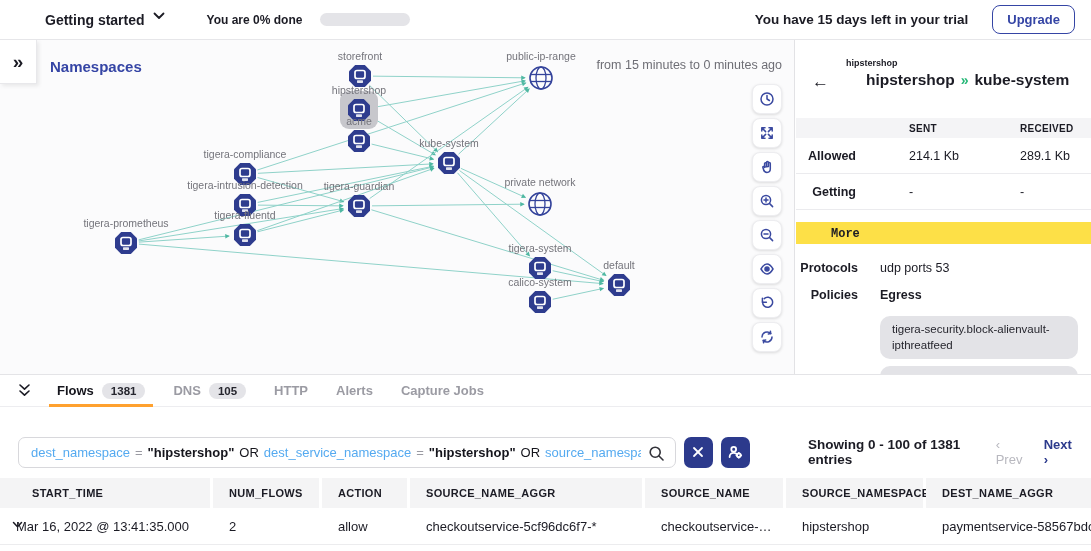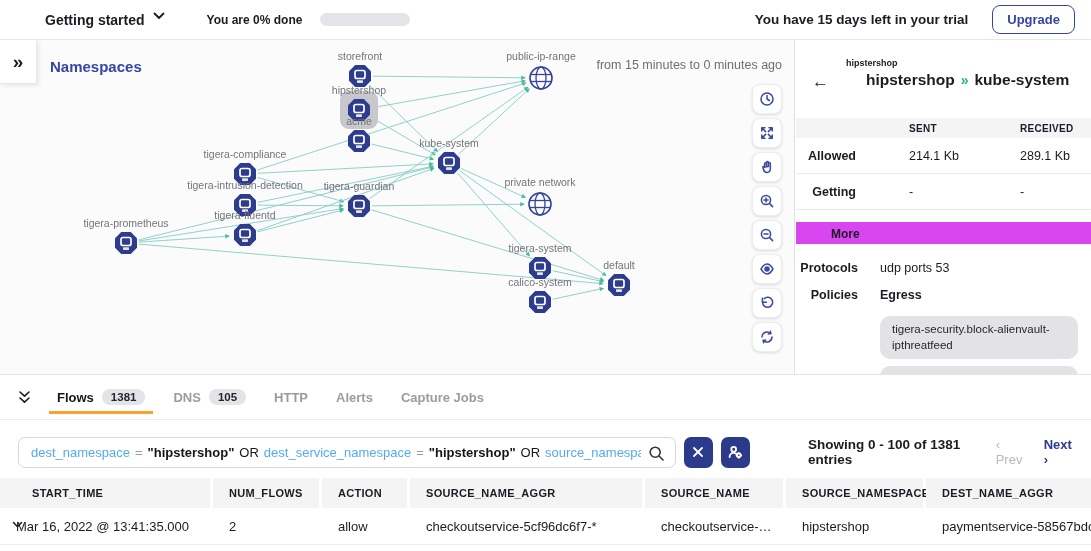--- a/index.html
+++ b/index.html
@@ -49,33 +49,33 @@
   .dp-sep { color:#27b878; margin:0 6px; font-size:14px; }
   .stats-header { position:absolute; left:0; top:78px; width:295px; height:20px; background:#f4f4f6;
     font-size:10px; font-weight:bold; letter-spacing:.3px; }
   .stats-header span { position:absolute; top:5px; }
   .stats-header .c-sent { left:113px; } .stats-header .c-recv { left:224px; }
   .stats-rows { position:absolute; left:0; top:98px; width:295px; }
   .stat-row { position:relative; height:36px; border-bottom:1px solid #ebebee; font-size:12.5px; }
   .stat-label { position:absolute; left:0; top:11px; width:60px; text-align:right; font-weight:bold; }
   .stat-sent { position:absolute; left:113px; top:11px; }
   .stat-received { position:absolute; left:224px; top:11px; }
-  .more-bar { position:absolute; left:0; top:182px; width:295px; height:22px; background:#d946ef;
-    font-size:12px; font-weight:bold; }
+  .more-bar { position:absolute; left:0; top:182px; width:295px; height:22px; background:#fde047;
+    font-size:12px; font-weight:bold;font-family:Liberation Mono, monospace; }
   .more-bar span { position:absolute; left:35px; top:5px; }
   .kv-label { position:absolute; left:0; width:62px; text-align:right; font-weight:bold; font-size:12.5px; }
   .kv-value { position:absolute; left:84px; font-size:12.5px; }
   .lbl-protocols { top:221px; } .val-protocols { top:221px; }
   .lbl-policies { top:248px; } .val-egress { top:248px; font-weight:bold; }
   .policy-pills { position:absolute; left:84px; top:276px; width:198px; }
   .policy-pill { background:#e3e3e7; border-radius:10px; padding:6px 12px; font-size:11.5px;
     margin-bottom:7px; line-height:1.35; color:#26262e; }
 
   
-  .tabsbar { position:absolute; left:0; top:374px; width:1091px; height:46px; background:#fff;
+  .tabsbar { position:absolute; left:0; top:374px; width:1091px; height:33px; background:#fff;
     border-top:1px solid #e4e4e7; border-bottom:1px solid #ededf0; display:flex; align-items:center; }
   .tabs-collapse { margin-left:16px; margin-right:10px; cursor:pointer; display:flex; }
   .tab { position:relative; height:33px; display:flex; align-items:center; gap:8px; padding:0 14px; cursor:pointer; }
   .tab-label { font-size:13px; font-weight:bold; color:#9b9ba3; }
   .tab.active .tab-label { color:#15151c; }
   .tab.active::after { content:""; position:absolute; left:6px; right:6px; bottom:0; height:3px; background:#ffa12e; }
   .badge { background:#e4e4e8; border-radius:10px; padding:2px 9px; font-size:11.5px; font-weight:bold; color:#26262e; }
 
   
   .filterrow { position:absolute; left:0; top:426px; width:1091px; height:52px; background:#fff;

